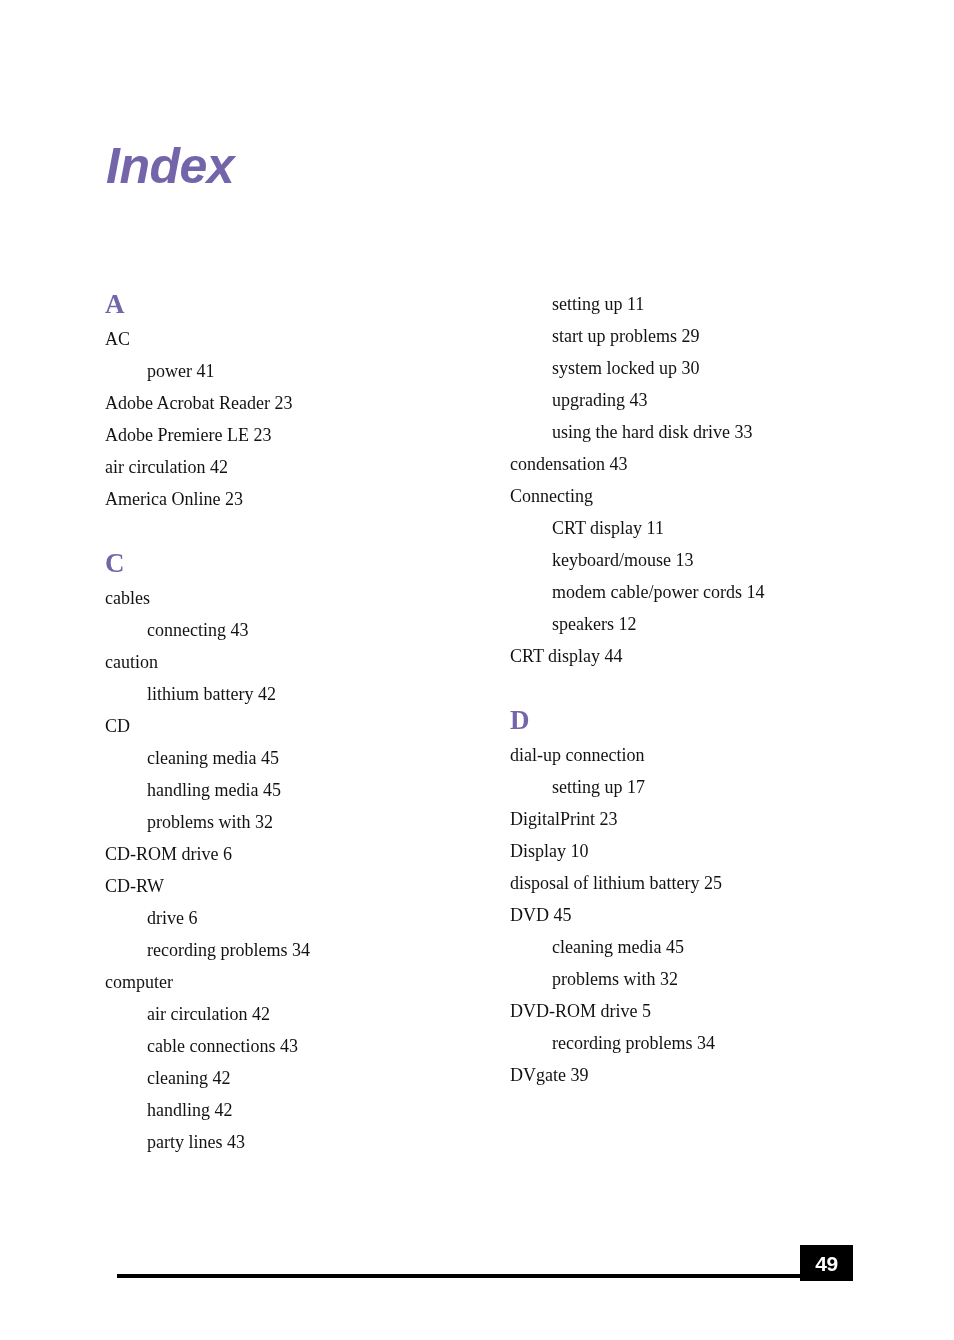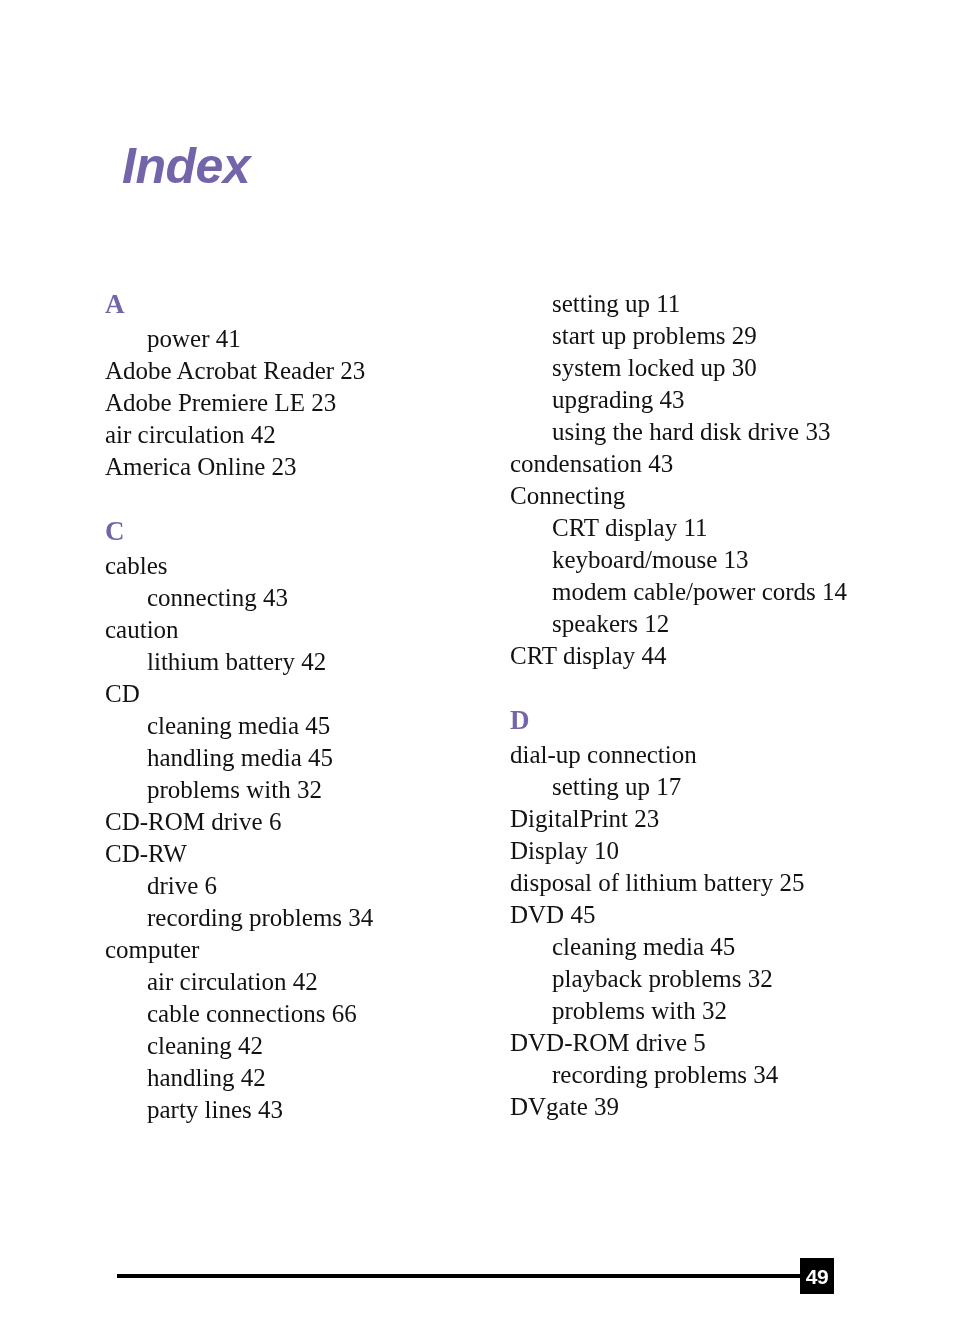--- a/index.html
+++ b/index.html
@@ -23,21 +23,20 @@
     left: 106px;
     top: 103px;
     font-family: "Liberation Sans", "DejaVu Sans", sans-serif;
     font-style: italic;
     font-weight: bold;
     font-size: 50px;
     line-height: 58px;
     letter-spacing: -0.5px;
     color: #7465ab;
     white-space: nowrap;
-    margin-left: 16px;
   }
 
   
   .index-body {
     position: absolute;
     left: 0;
     top: 288px;
     width: 954px;
     height: 900px;
   }
@@ -59,21 +58,21 @@
   .section-letter {
     font-family: "Liberation Serif", "DejaVu Serif", serif;
     font-weight: bold;
     font-size: 27px;
     line-height: 32px;
     color: #7465ab;
     margin: 0 0 3px 0;
     white-space: nowrap;
   }
   .entry {
-    font-size: 25px;
+    font-size: 18px;
     line-height: 32px;
     color: #121212;
     white-space: nowrap;
     margin: 0;
   }
   .entry.sub {
     padding-left: 42px;
   }
 
   
@@ -88,22 +87,22 @@
     position: absolute;
     left: 117px;
     top: 34px;
     width: 700px;
     height: 4px;
     background: #000000;
   }
   .page-number-box {
     position: absolute;
     left: 800px;
-    top: 18px;
-    width: 34px;
+    top: 5px;
+    width: 53px;
     height: 36px;
     background: #000000;
     display: flex;
     align-items: center;
     justify-content: center;
   }
   .page-number {
     font-family: "Liberation Sans", "DejaVu Sans", sans-serif;
     font-weight: bold;
     font-size: 21px;
@@ -116,20 +115,21 @@
 <body>
 
 <div class="page">
 
   <h1 class="page-title">Index</h1>
 
   <div class="index-body">
     <div class="column column-left" id="col-left">
         <div class="section">
           <div class="section-letter">A</div>
+          <div class="entry">AC</div>
           <div class="entry sub">power 41</div>
           <div class="entry">Adobe Acrobat Reader 23</div>
           <div class="entry">Adobe Premiere LE 23</div>
           <div class="entry">air circulation 42</div>
           <div class="entry">America Online 23</div>
         </div>
         <div class="section">
           <div class="section-letter">C</div>
           <div class="entry">cables</div>
           <div class="entry sub">connecting 43</div>
@@ -138,21 +138,21 @@
           <div class="entry">CD</div>
           <div class="entry sub">cleaning media 45</div>
           <div class="entry sub">handling media 45</div>
           <div class="entry sub">problems with 32</div>
           <div class="entry">CD-ROM drive 6</div>
           <div class="entry">CD-RW</div>
           <div class="entry sub">drive 6</div>
           <div class="entry sub">recording problems 34</div>
           <div class="entry">computer</div>
           <div class="entry sub">air circulation 42</div>
-          <div class="entry sub">cable connections 66</div>
+          <div class="entry sub">cable connections 43</div>
           <div class="entry sub">cleaning 42</div>
           <div class="entry sub">handling 42</div>
           <div class="entry sub">party lines 43</div>
         </div>
       </div>
     <div class="column column-right" id="col-right">
         <div class="section">
           <div class="entry sub">setting up 11</div>
           <div class="entry sub">start up problems 29</div>
           <div class="entry sub">system locked up 30</div>
@@ -168,21 +168,20 @@
         </div>
         <div class="section">
           <div class="section-letter">D</div>
           <div class="entry">dial-up connection</div>
           <div class="entry sub">setting up 17</div>
           <div class="entry">DigitalPrint 23</div>
           <div class="entry">Display 10</div>
           <div class="entry">disposal of lithium battery 25</div>
           <div class="entry">DVD 45</div>
           <div class="entry sub">cleaning media 45</div>
-          <div class="entry sub">playback problems 32</div>
           <div class="entry sub">problems with 32</div>
           <div class="entry">DVD-ROM drive 5</div>
           <div class="entry sub">recording problems 34</div>
           <div class="entry">DVgate 39</div>
         </div>
       </div>
   </div>
 
   <div class="footer">
     <div class="footer-rule"></div>

